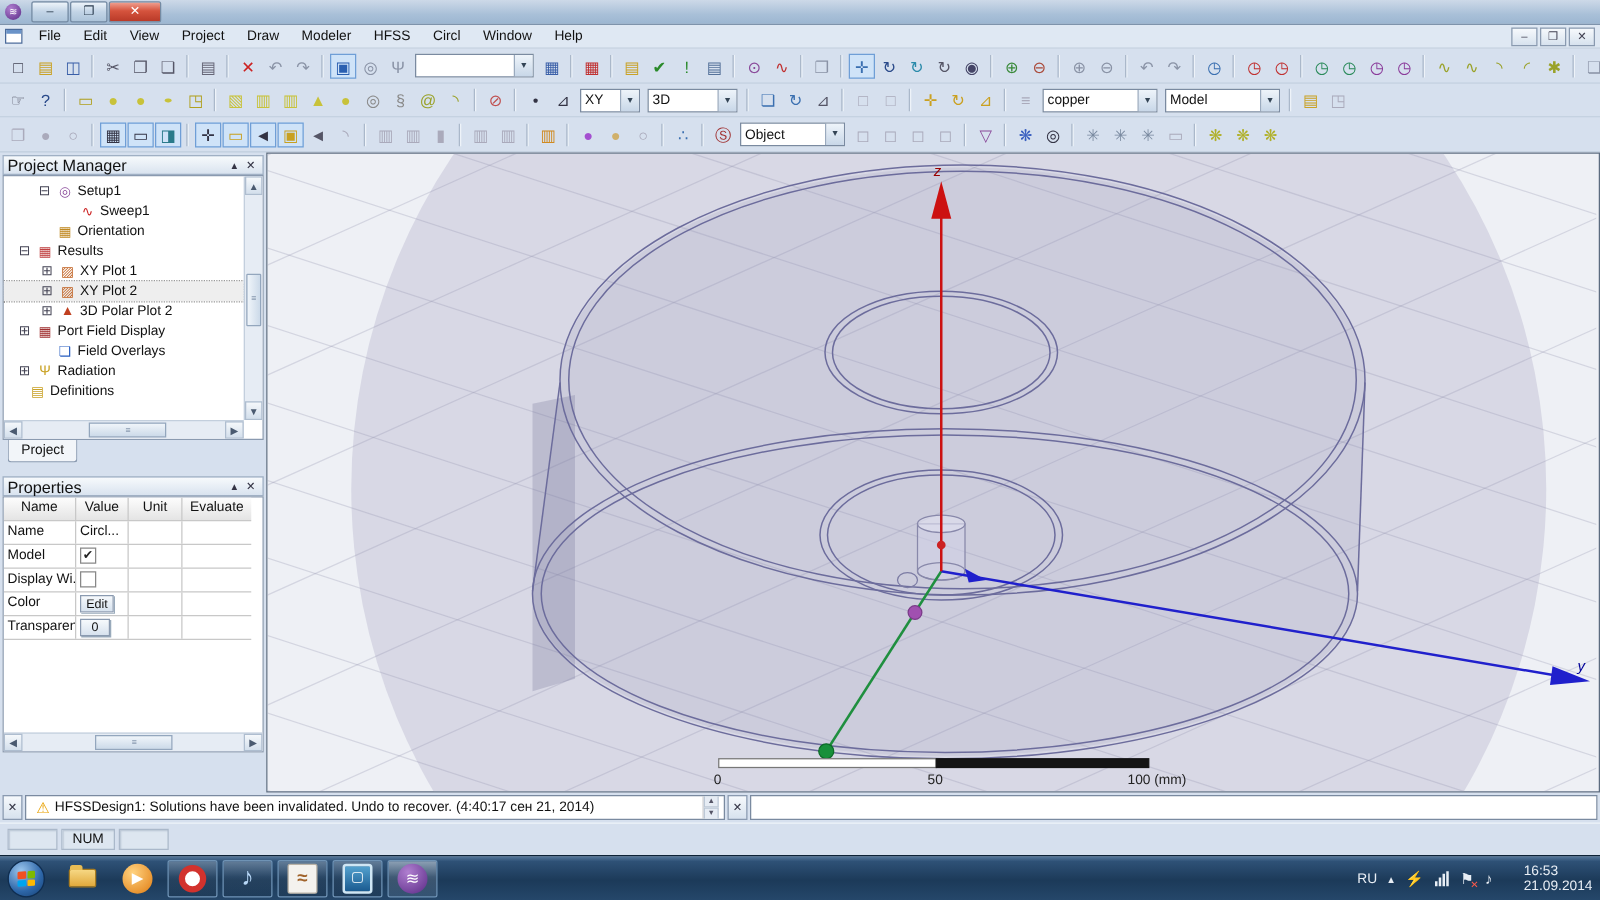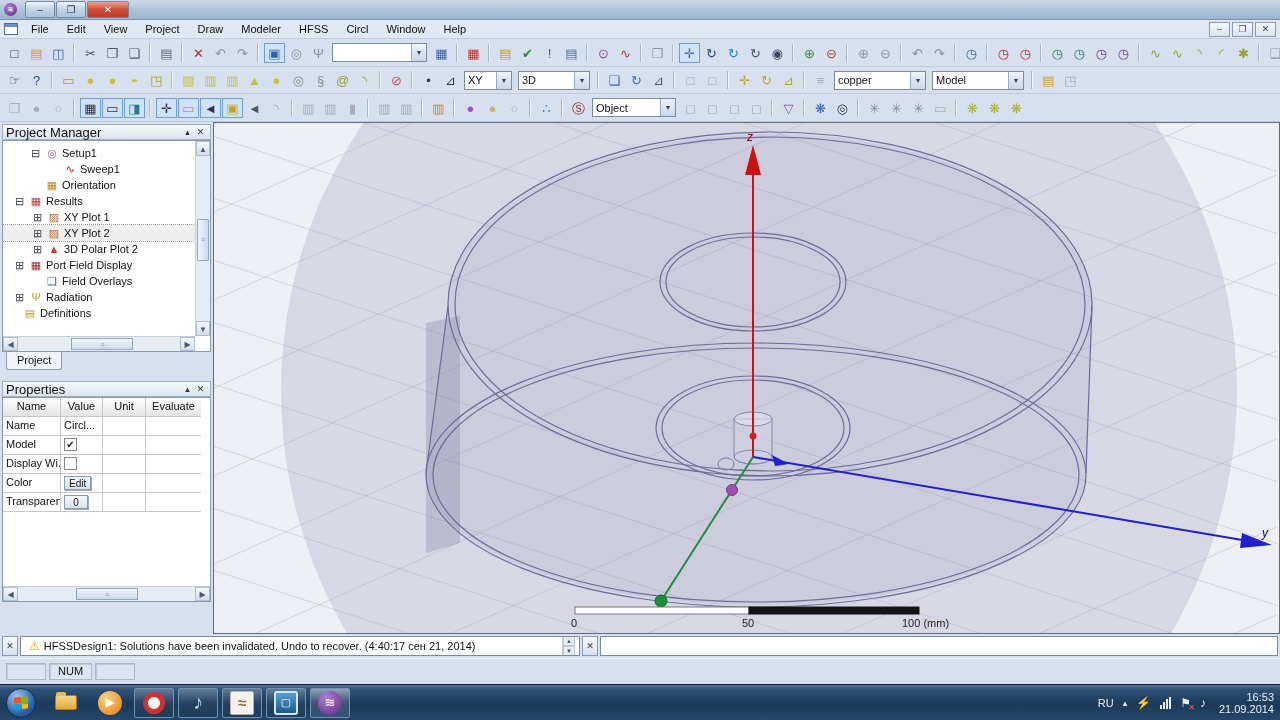--- a/index.html
+++ b/index.html
@@ -156,21 +156,21 @@
   .img { background:linear-gradient(#54a2cf,#1a5a90); border-radius:3px; font-size:11px;
     border:2px solid #cfe6f4; line-height:18px; width:24px; height:24px;}
   .hfss { background:radial-gradient(circle at 35% 28%, #b07fd0, #5a2a86); font-size:13px; }
   .tray { margin-left:auto; display:flex; align-items:center; color:#e8eef5; gap:9px; }
   .tray-ico { font-size:12px; color:#e8eef5; cursor:default; position:relative;}
   .tray-lang { font-size:11px; }
   .tray-up { font-size:9px; }
   .bars { display:flex; align-items:flex-end; gap:1px; height:12px;}
   .bars i { width:2px; background:#e8eef5; display:block;}
   .flagx { position:absolute; right:-4px; bottom:-2px; color:#ff5a4a; font-size:8px; }
-  .clock { text-align:right; font-size:11px; line-height:12px; margin-left:4px; cursor:default;}
+  .clock { text-align:left; font-size:11px; line-height:12px; margin-left:16px; cursor:default;}
 </style>
 </head>
 <body>
 
 <div class="titlebar">
   <span class="app-ico">≋</span>
   <span class="win-btns">
     <span class="win-btn">–</span>
     <span class="win-btn">❐</span>
     <span class="win-btn close">✕</span>

